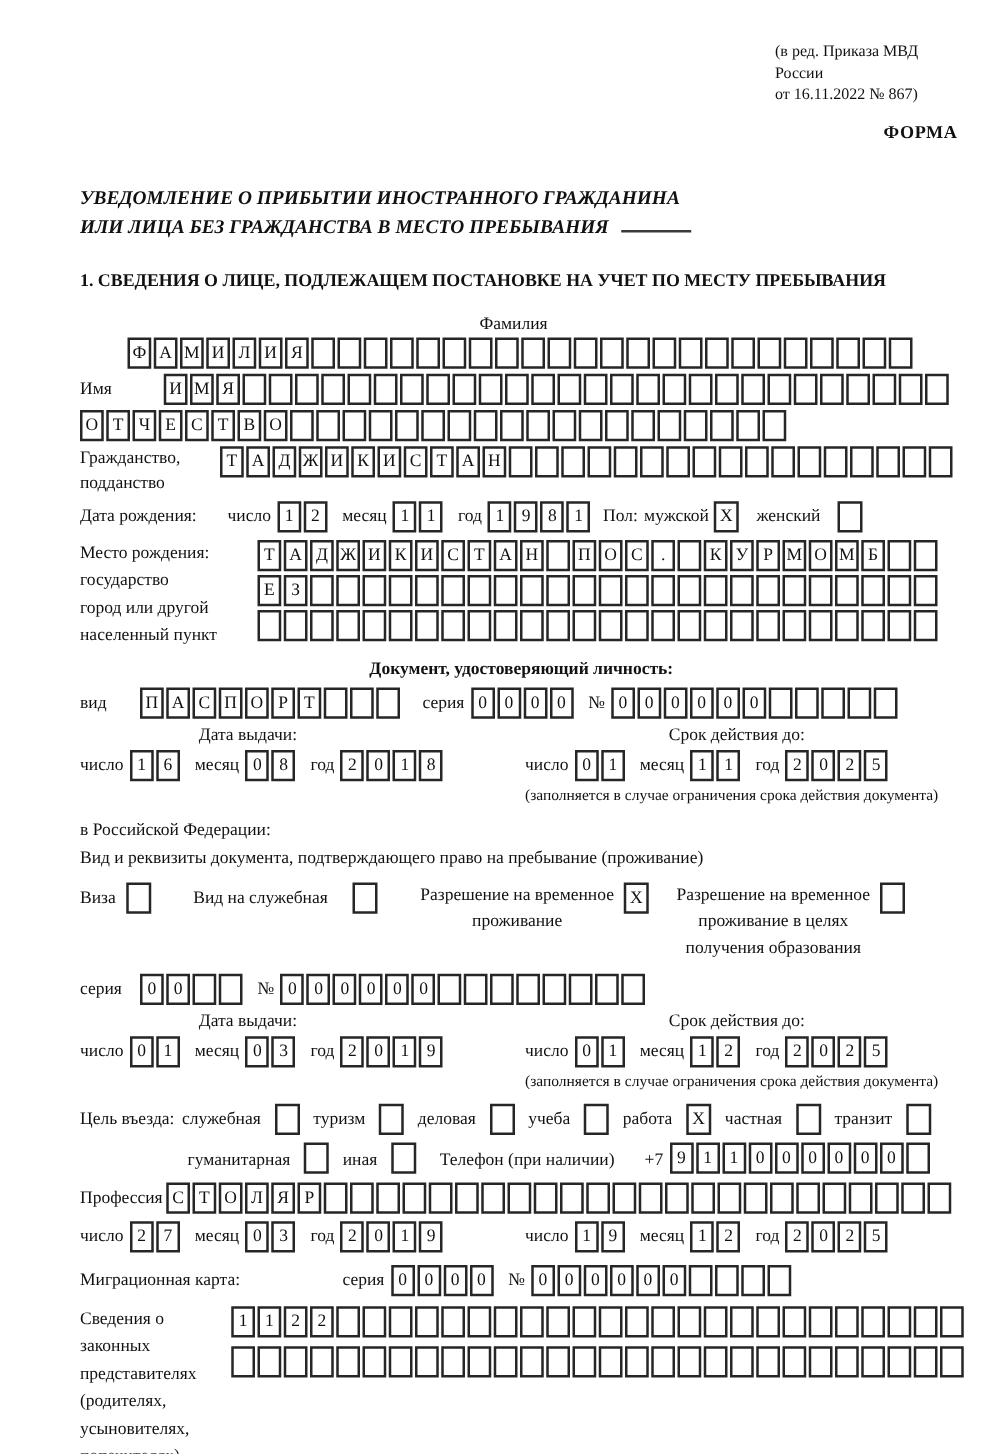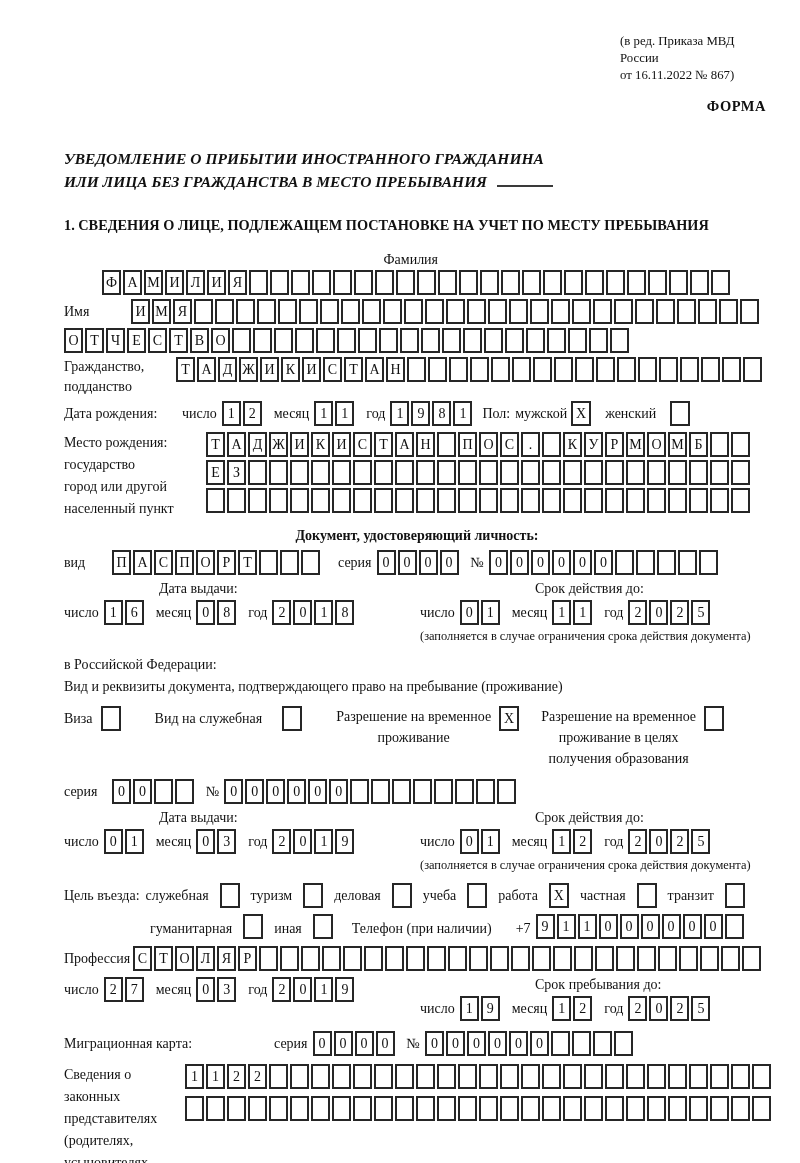--- a/index.html
+++ b/index.html
@@ -622,21 +622,20 @@
         <span class="dl">год</span>
         <span class="cells">
             <span class="cell">2</span>
             <span class="cell">0</span>
             <span class="cell">1</span>
             <span class="cell">9</span>
           </span>
       </div>
     </div>
     <div class="col-right">
-      <div class="col-head right-head">Срок пребывания до:</div>
       <div class="row">
         <span class="dl">число</span>
         <span class="cells">
             <span class="cell">1</span>
             <span class="cell">9</span>
           </span>
         <span class="dl">месяц</span>
         <span class="cells">
             <span class="cell">1</span>
             <span class="cell">2</span>

